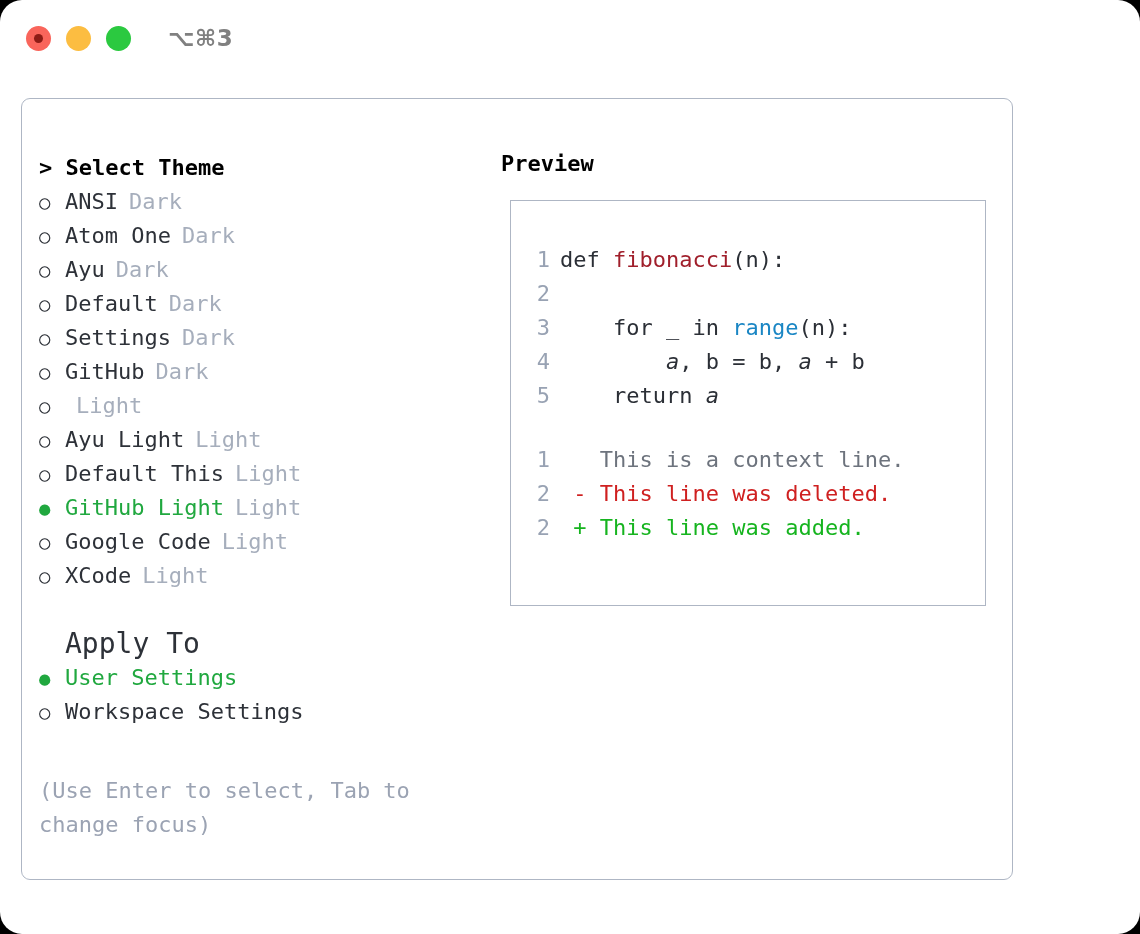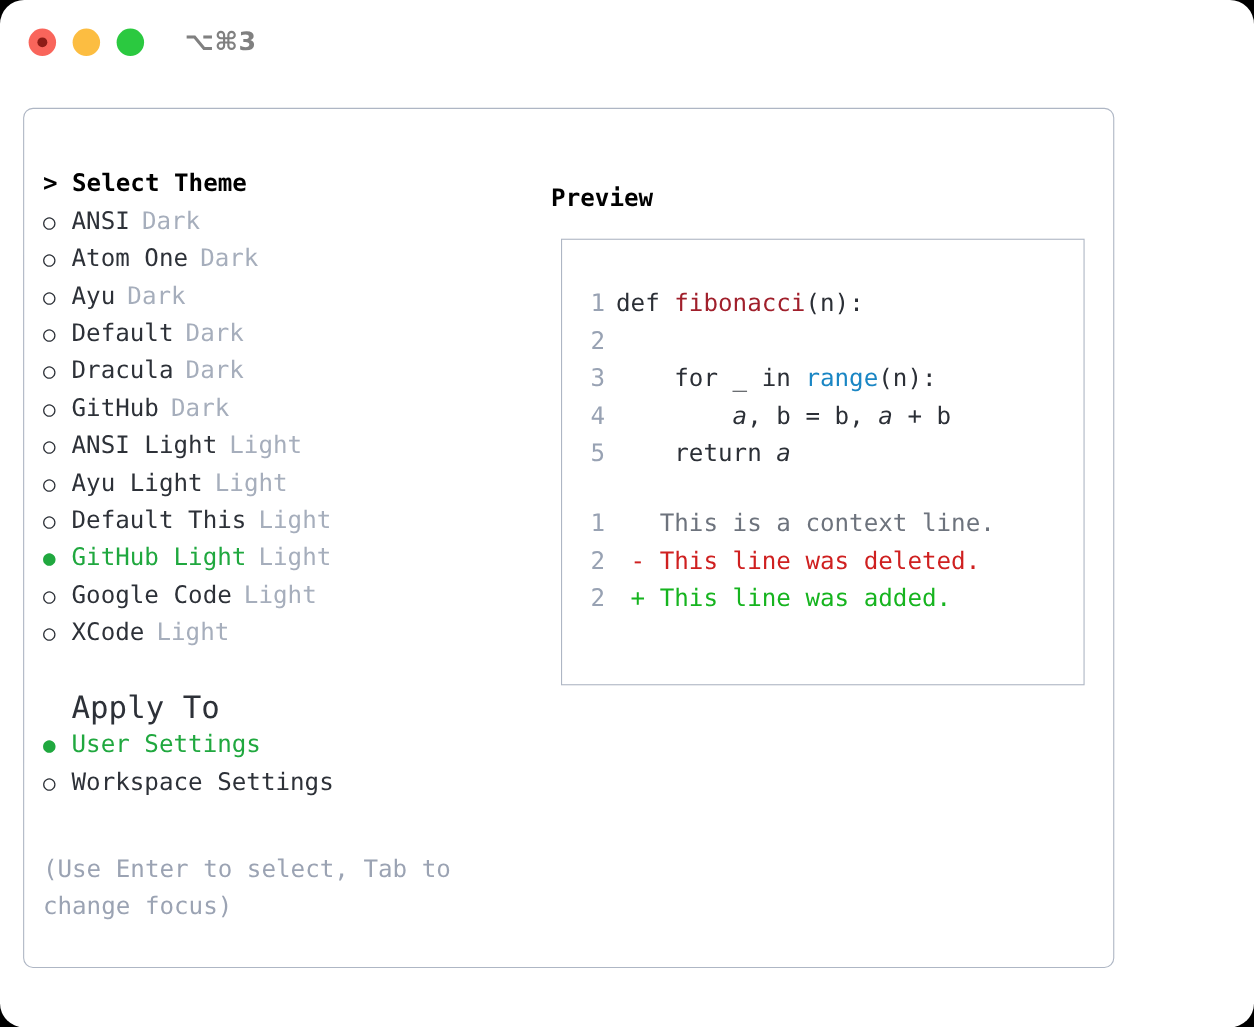--- a/index.html
+++ b/index.html
@@ -138,21 +138,21 @@
     font-size: 22px;
     line-height: 34px;
     color: #9ba3b3;
     width: 400px;
   }
 
   
   .right-col {
     position: absolute;
     left: 479px;
-    top: 65px;
+    top: 48px;
     width: 500px;
   }
   .preview-title {
     font-size: 22px;
     font-weight: bold;
     color: #000000;
     line-height: 34px;
   }
 
   .preview-box {
@@ -216,23 +216,23 @@
 
       <div class="left-col">
 
         <div class="section-title">&gt; Select Theme</div>
 
         <div class="opt-list">
             <div class="opt"><span class="bullet">○</span><span class="label">ANSI</span><span class="variant">Dark</span></div>
             <div class="opt"><span class="bullet">○</span><span class="label">Atom One</span><span class="variant">Dark</span></div>
             <div class="opt"><span class="bullet">○</span><span class="label">Ayu</span><span class="variant">Dark</span></div>
             <div class="opt"><span class="bullet">○</span><span class="label">Default</span><span class="variant">Dark</span></div>
-            <div class="opt"><span class="bullet">○</span><span class="label">Dracula</span><span class="variant">Dark</span></div>
+            <div class="opt"><span class="bullet">○</span><span class="label">Settings</span><span class="variant">Dark</span></div>
             <div class="opt"><span class="bullet">○</span><span class="label">GitHub</span><span class="variant">Dark</span></div>
-            <div class="opt"><span class="bullet">○</span><span class="label">ANSI Light</span><span class="variant">Light</span></div>
+            <div class="opt"><span class="bullet">○</span><span class="variant">Light</span></div>
             <div class="opt"><span class="bullet">○</span><span class="label">Ayu Light</span><span class="variant">Light</span></div>
             <div class="opt"><span class="bullet">○</span><span class="label">Default This</span><span class="variant">Light</span></div>
             <div class="opt selected"><span class="bullet on">●</span><span class="label">GitHub Light</span><span class="variant">Light</span></div>
             <div class="opt"><span class="bullet">○</span><span class="label">Google Code</span><span class="variant">Light</span></div>
             <div class="opt"><span class="bullet">○</span><span class="label">XCode</span><span class="variant">Light</span></div>
           </div>
 
         <div class="spacer-row"></div>
 
         <div class="apply-head">Apply To</div>

